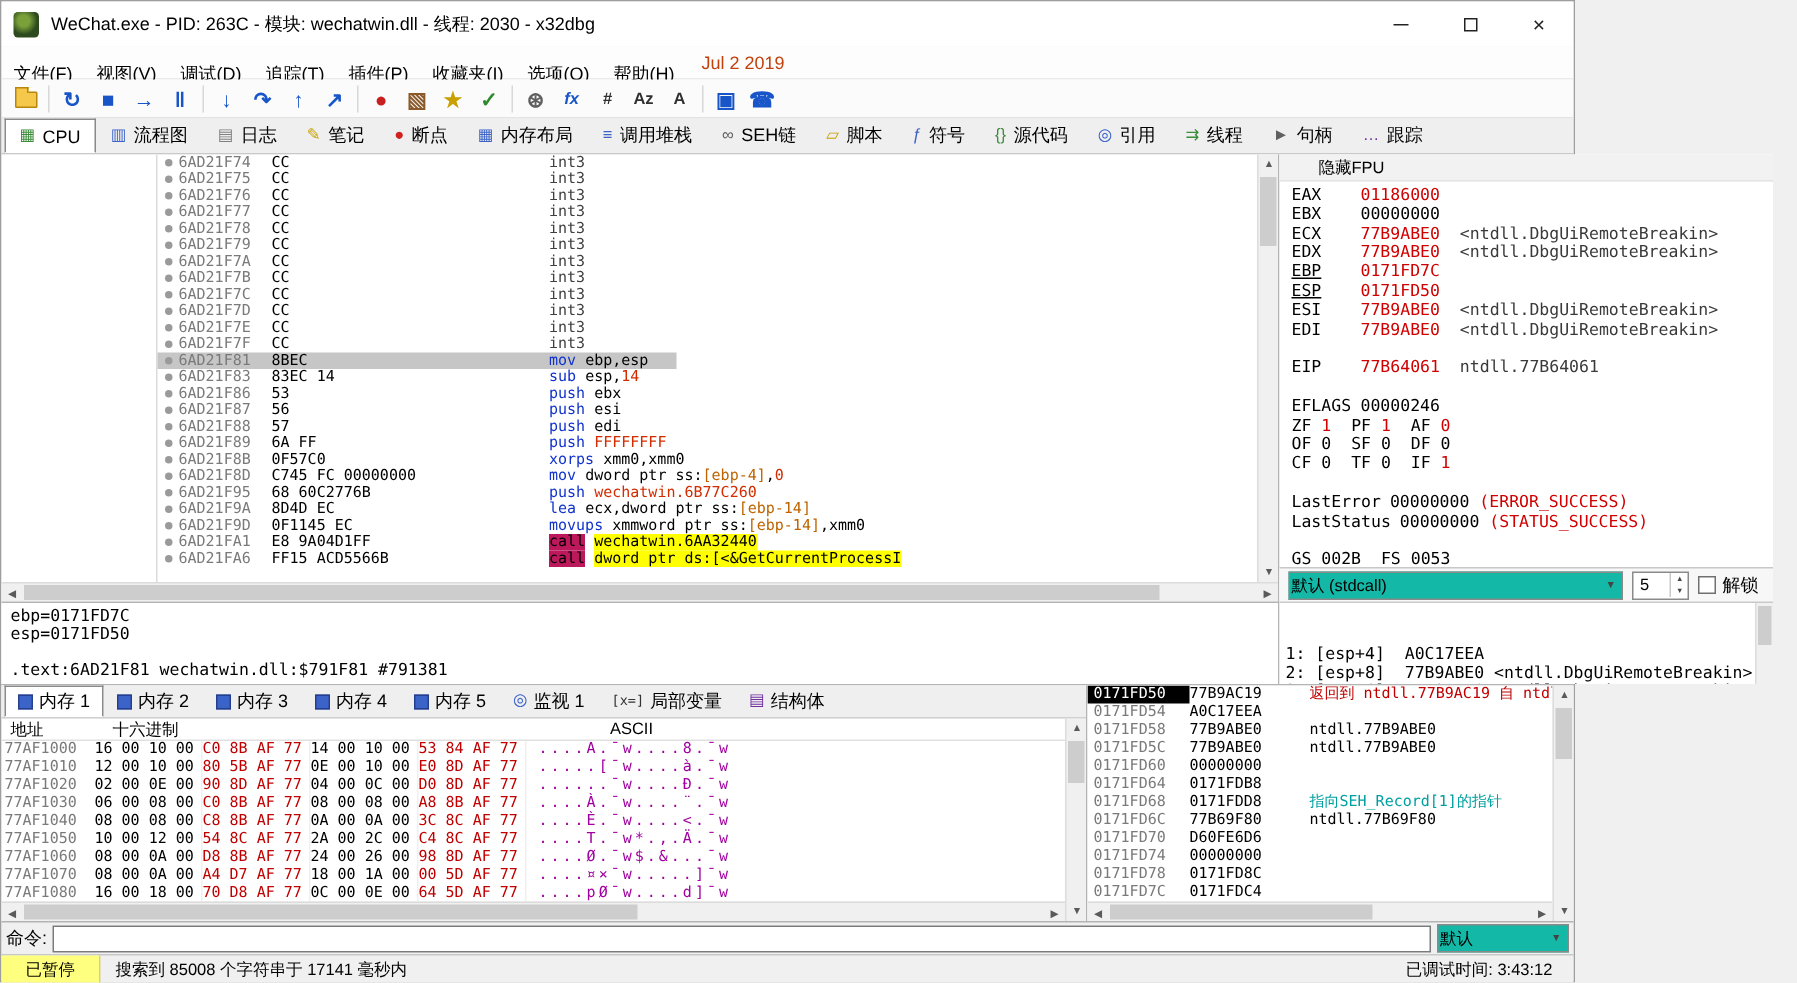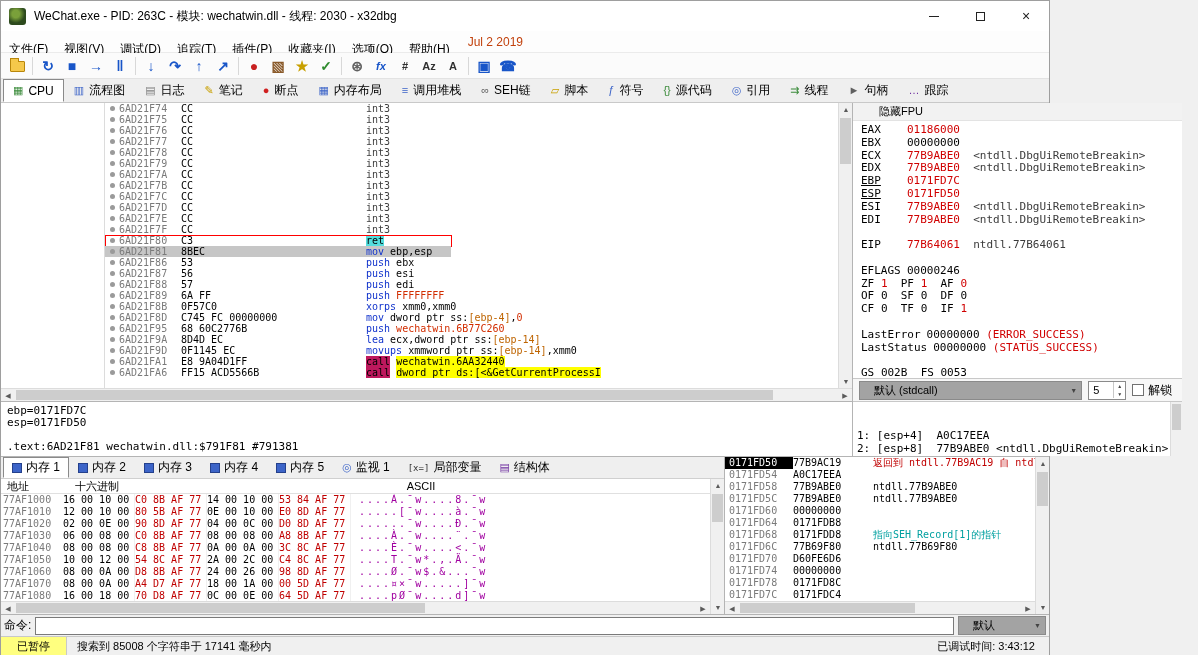--- a/index.html
+++ b/index.html
@@ -81,21 +81,21 @@
   .reg-header { height:18px; background:#F2F2F2; border-bottom:1px solid #E3E3E3; display:flex; align-items:center; padding-left:26px; font-size:11px; flex:0 0 auto; }
   .reg-rows { height:257px; overflow:hidden; padding:3px 0 0 8px; font-family:"DejaVu Sans Mono", monospace; font-size:11px; white-space:pre; flex:0 0 auto; }
   .rrow { height:12.8px; line-height:12.8px; }
   .rname { display:inline-block; min-width:40px; margin-right:6px; color:#000; }
   .rname.ul { text-decoration:underline; }
   .rvalue { color:#000; }
   .rvalue.red, .fval.red, .rsuffix.red { color:#D00000; }
   .rcomment { color:#3A3A3A; }
   .fname { color:#000; }
   .conv-row { height:23px; border-top:1px solid #C8C8C8; background:#F7F7F7; display:flex; align-items:center; gap:6px; padding:0 6px; flex:0 0 auto; }
-  .combo { height:19px; background:#a3a3a3; border:1px solid #8A8A8A; display:flex; align-items:center; justify-content:space-between; padding:0 2px 0 14px; font-size:11px; flex:1; }
+  .combo { height:19px; background:#14b8a6; border:1px solid #8A8A8A; display:flex; align-items:center; justify-content:space-between; padding:0 2px 0 1px; font-size:11px; flex:1; }
   .combo-btn { font-size:7px; color:#444; padding:0 2px; }
   .spin { width:38px; height:19px; background:#FFF; border:1px solid #8A8A8A; display:flex; align-items:center; flex:0 0 auto; }
   .spin-val { flex:1; padding-left:4px; font-size:11px; }
   .spin-btns { width:12px; display:flex; flex-direction:column; border-left:1px solid #C8C8C8; }
   .spin-up, .spin-down { font-size:5px; line-height:8px; text-align:center; color:#444; }
   .check { display:flex; align-items:center; gap:4px; flex:0 0 auto; padding-right:4px; }
   .cbox { width:12px; height:12px; background:#FFF; border:1px solid #707070; display:block; }
   .args { flex:1; border-top:1px solid #C8C8C8; font-family:"DejaVu Sans Mono", monospace; font-size:11px; padding:2px 14px 0 4px; white-space:pre; overflow:hidden; position:relative; }
   .arow { height:12.5px; line-height:12.5px; }
   .args-scroll { position:absolute; right:0; top:0; bottom:0; width:12px; background:#F0F0F0; border-left:1px solid #DCDCDC; }
@@ -318,22 +318,22 @@
             <div class="drow"><span class="ddot"></span><span class="daddr">6AD21F76</span><span class="dbytes">CC</span><span class="dinstr"><span class="c-gray">int3</span></span></div>
             <div class="drow"><span class="ddot"></span><span class="daddr">6AD21F77</span><span class="dbytes">CC</span><span class="dinstr"><span class="c-gray">int3</span></span></div>
             <div class="drow"><span class="ddot"></span><span class="daddr">6AD21F78</span><span class="dbytes">CC</span><span class="dinstr"><span class="c-gray">int3</span></span></div>
             <div class="drow"><span class="ddot"></span><span class="daddr">6AD21F79</span><span class="dbytes">CC</span><span class="dinstr"><span class="c-gray">int3</span></span></div>
             <div class="drow"><span class="ddot"></span><span class="daddr">6AD21F7A</span><span class="dbytes">CC</span><span class="dinstr"><span class="c-gray">int3</span></span></div>
             <div class="drow"><span class="ddot"></span><span class="daddr">6AD21F7B</span><span class="dbytes">CC</span><span class="dinstr"><span class="c-gray">int3</span></span></div>
             <div class="drow"><span class="ddot"></span><span class="daddr">6AD21F7C</span><span class="dbytes">CC</span><span class="dinstr"><span class="c-gray">int3</span></span></div>
             <div class="drow"><span class="ddot"></span><span class="daddr">6AD21F7D</span><span class="dbytes">CC</span><span class="dinstr"><span class="c-gray">int3</span></span></div>
             <div class="drow"><span class="ddot"></span><span class="daddr">6AD21F7E</span><span class="dbytes">CC</span><span class="dinstr"><span class="c-gray">int3</span></span></div>
             <div class="drow"><span class="ddot"></span><span class="daddr">6AD21F7F</span><span class="dbytes">CC</span><span class="dinstr"><span class="c-gray">int3</span></span></div>
-            <div class="drow box"><span class="ddot"></span><span class="daddr">6AD21F80</span><span class="dbytes">C3</span><span class="dinstr"><span class="c-retbg">ret</span></span></div>
             <div class="drow sel"><span class="ddot"></span><span class="daddr">6AD21F81</span><span class="dbytes">8BEC</span><span class="dinstr"><span class="c-mn">mov </span><span class="c-k">ebp,esp</span></span></div>
+            <div class="drow"><span class="ddot"></span><span class="daddr">6AD21F83</span><span class="dbytes">83EC 14</span><span class="dinstr"><span class="c-mn">sub </span><span class="c-k">esp,</span><span class="c-num">14</span></span></div>
             <div class="drow"><span class="ddot"></span><span class="daddr">6AD21F86</span><span class="dbytes">53</span><span class="dinstr"><span class="c-mn">push </span><span class="c-k">ebx</span></span></div>
             <div class="drow"><span class="ddot"></span><span class="daddr">6AD21F87</span><span class="dbytes">56</span><span class="dinstr"><span class="c-mn">push </span><span class="c-k">esi</span></span></div>
             <div class="drow"><span class="ddot"></span><span class="daddr">6AD21F88</span><span class="dbytes">57</span><span class="dinstr"><span class="c-mn">push </span><span class="c-k">edi</span></span></div>
             <div class="drow"><span class="ddot"></span><span class="daddr">6AD21F89</span><span class="dbytes">6A FF</span><span class="dinstr"><span class="c-mn">push </span><span class="c-num">FFFFFFFF</span></span></div>
             <div class="drow"><span class="ddot"></span><span class="daddr">6AD21F8B</span><span class="dbytes">0F57C0</span><span class="dinstr"><span class="c-mn">xorps </span><span class="c-k">xmm0,xmm0</span></span></div>
             <div class="drow"><span class="ddot"></span><span class="daddr">6AD21F8D</span><span class="dbytes">C745 FC 00000000</span><span class="dinstr"><span class="c-mn">mov </span><span class="c-k">dword ptr ss:</span><span class="c-mem">[ebp-4]</span><span class="c-k">,</span><span class="c-num">0</span></span></div>
             <div class="drow"><span class="ddot"></span><span class="daddr">6AD21F95</span><span class="dbytes">68 60C2776B</span><span class="dinstr"><span class="c-mn">push </span><span class="c-num">wechatwin.6B77C260</span></span></div>
             <div class="drow"><span class="ddot"></span><span class="daddr">6AD21F9A</span><span class="dbytes">8D4D EC</span><span class="dinstr"><span class="c-mn">lea </span><span class="c-k">ecx,dword ptr ss:</span><span class="c-mem">[ebp-14]</span></span></div>
             <div class="drow"><span class="ddot"></span><span class="daddr">6AD21F9D</span><span class="dbytes">0F1145 EC</span><span class="dinstr"><span class="c-mn">movups </span><span class="c-k">xmmword ptr ss:</span><span class="c-mem">[ebp-14]</span><span class="c-k">,xmm0</span></span></div>
             <div class="drow"><span class="ddot"></span><span class="daddr">6AD21FA1</span><span class="dbytes">E8 9A04D1FF</span><span class="dinstr"><span class="c-callbg">call</span><span class="c-k"> </span><span class="c-tgtbg">wechatwin.6AA32440</span></span></div>

